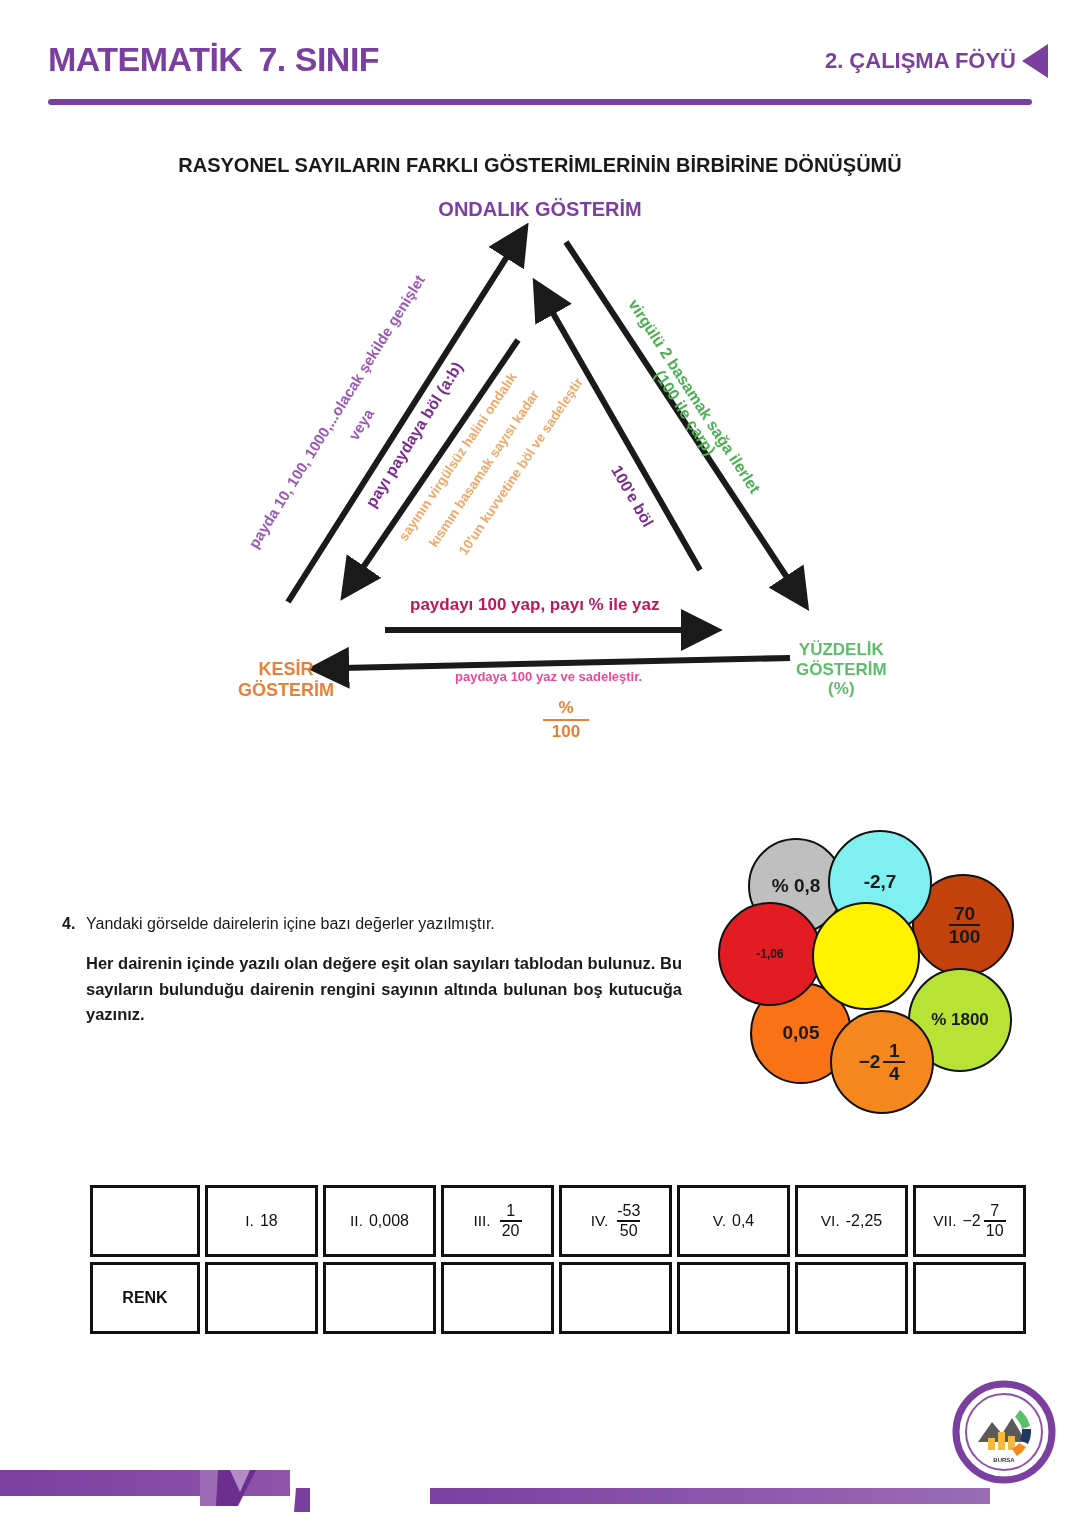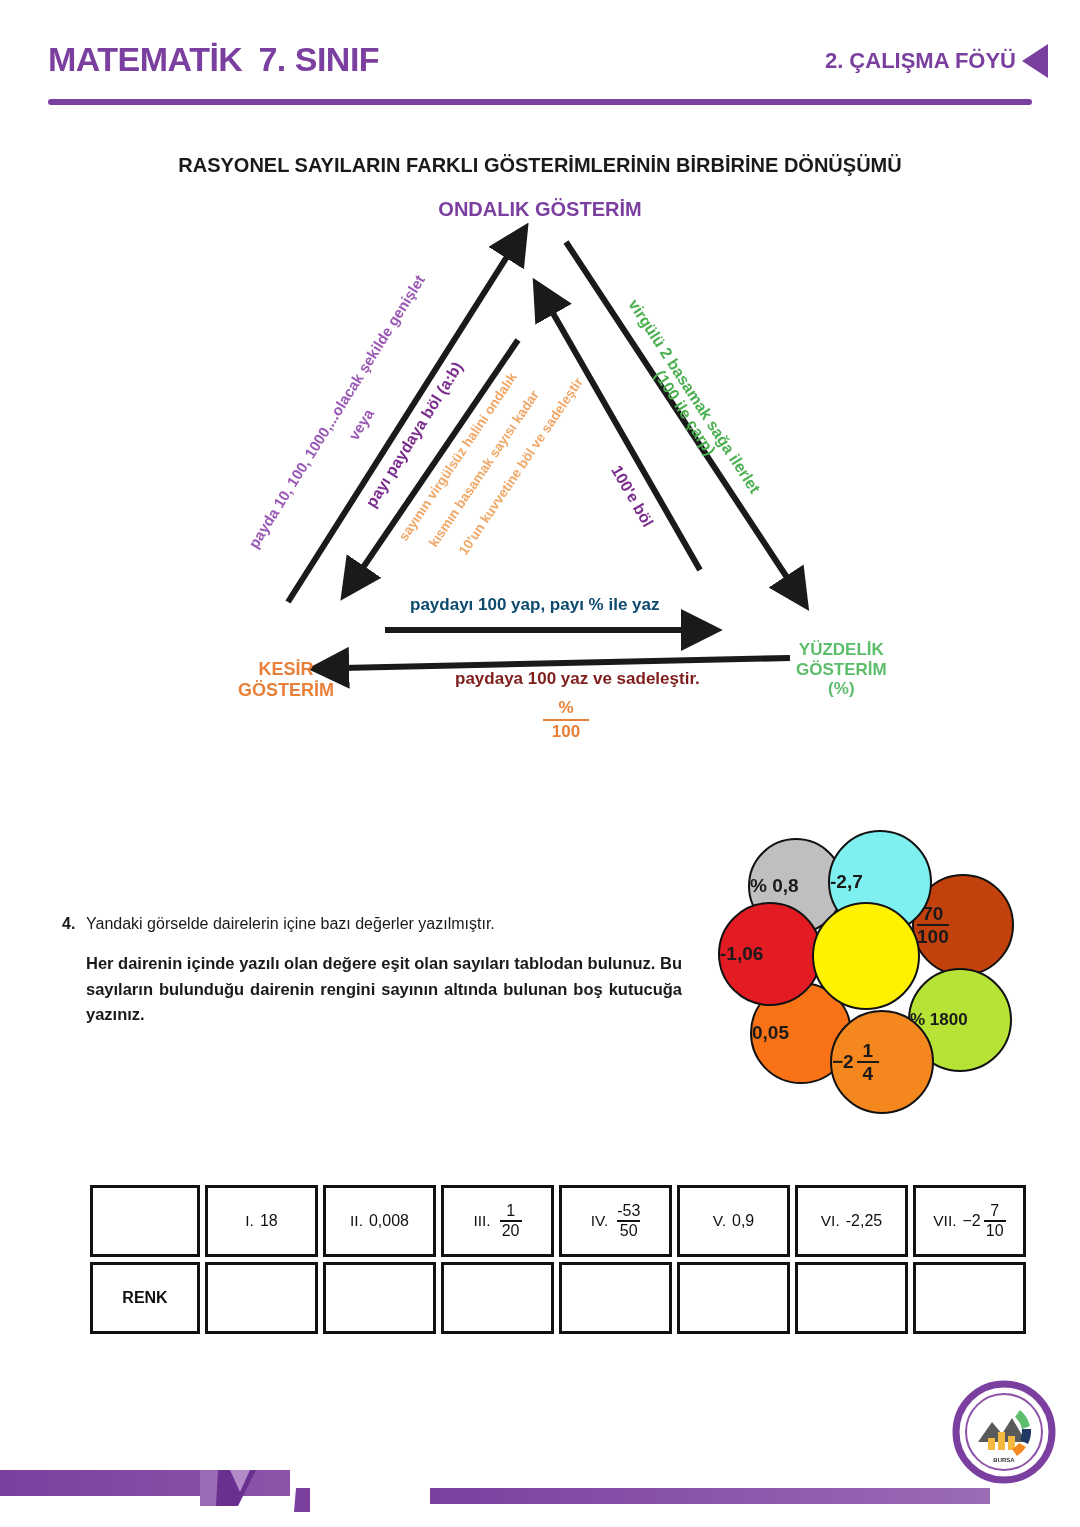--- a/index.html
+++ b/index.html
@@ -57,25 +57,25 @@
     transform-origin:0 50%;
   }
   
   .e-purple{color:#9B59B6;}
   .e-purple-b{color:#7B2D8E;font-weight:bold;}
   .e-orange{color:#F0A868;}
   .e-green{color:#4CAF50;}
   
   #lbl-h-top{
     position:absolute;left:410px;top:455px;
-    font-size:17px;font-weight:bold;color:#0c4a6e;white-space:nowrap;
+    font-size:17px;font-weight:bold;color:#be185d;white-space:nowrap;
   }
   #lbl-h-bot{
     position:absolute;left:455px;top:529px;
-    font-size:17px;font-weight:bold;color:#7f1d1d;white-space:nowrap;
+    font-size:13px;font-weight:bold;color:#ec4899;white-space:nowrap;
   }
   #frac-pct{
     position:absolute;left:543px;top:558px;
     text-align:center;color:#E8803A;font-weight:bold;font-size:17px;
   }
   #frac-pct .bar{border-top:2px solid #E8803A;margin:1px 0;width:46px;}
   
   #q-block{position:absolute;left:62px;top:915px;width:620px;}
   #q-num{
     position:absolute;left:0;top:0;font-size:16px;font-weight:bold;color:#1a1a1a;
@@ -85,21 +85,21 @@
   }
   #q-body{
     position:absolute;left:24px;top:36px;width:596px;
     font-size:16.5px;font-weight:bold;color:#1a1a1a;line-height:1.55;
     text-align:justify;
   }
   
   #circles{position:absolute;left:700px;top:830px;width:330px;height:300px;}
   .circ{
     position:absolute;border-radius:50%;border:2.5px solid #111;
-    display:flex;align-items:center;
+    display:flex;align-items:center;justify-content:center;
     font-weight:bold;color:#1a1a1a;
   }
   .mixed{display:inline-flex;align-items:center;}
   .vfrac{display:inline-flex;flex-direction:column;align-items:center;line-height:1;margin-left:3px;}
   .vfrac .bar{border-top:2px solid currentColor;width:100%;min-width:22px;margin:1px 0;}
   
   #tbl{position:absolute;left:90px;top:1185px;}
   .trow{display:flex;}
   .cell{
     border:3px solid #111;
@@ -226,21 +226,21 @@
     </div>
     <div class="circ" style="left: 212px; top: 44px; width: 98px; height: 98px; background: #c2410c; z-index: 2; font-size: 19px;">
       <span class="cellbody">
         <span class="vfrac">
           <span>70</span>
           <span class="bar"></span>
           <span>100</span>
         </span>
       </span>
     </div>
-    <div class="circ" style="left: 18px; top: 72px; width: 100px; height: 100px; background: rgb(227, 27, 35); z-index: 4; font-size: 19px;">
+    <div class="circ" style="left: 18px; top: 72px; width: 100px; height: 100px; background: rgb(227, 27, 35); z-index: 4; font-size: 12px;">
       <span class="cellbody">
         <span>-1,06</span>
       </span>
     </div>
     <div class="circ" style="left: 112px; top: 72px; width: 104px; height: 104px; background: rgb(255, 242, 0); z-index: 6; font-size: 19px;">
       <span class="cellbody">
         <span></span>
       </span>
     </div>
     <div class="circ" style="left: 208px; top: 138px; width: 100px; height: 100px; background: rgb(182, 227, 53); z-index: 3; font-size: 17px;">
@@ -307,21 +307,21 @@
               <span class="bar"></span>
               <span>50</span>
             </span>
           </span>
         </span>
       </div>
       <div class="cell c-n">
         <span class="cellbody">
           <span class="romn">V.</span>
           <span class="cellbody">
-            <span>0,9</span>
+            <span>0,4</span>
           </span>
         </span>
       </div>
       <div class="cell c-n">
         <span class="cellbody">
           <span class="romn">VI.</span>
           <span class="cellbody">
             <span>-2,25</span>
           </span>
         </span>

